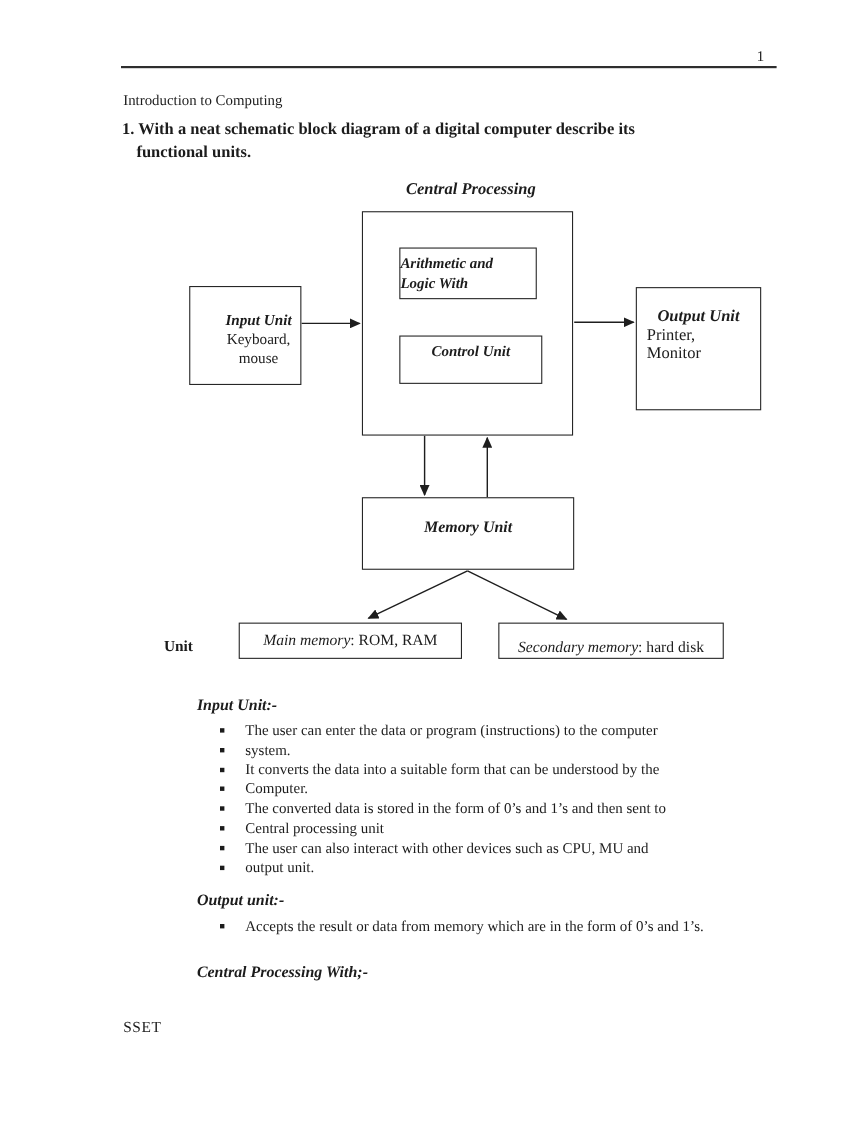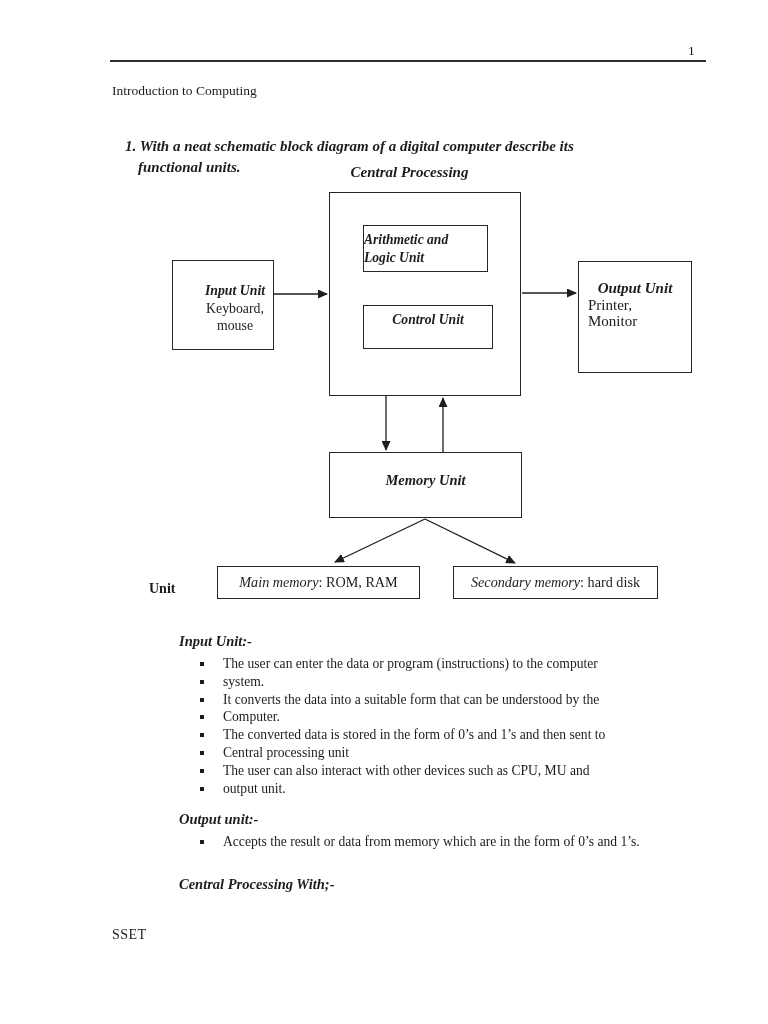--- a/index.html
+++ b/index.html
@@ -10,26 +10,26 @@
     background:#ffffff;
     color:#1c1c1c;
     font-family:"Liberation Serif","DejaVu Serif",serif;
     overflow:hidden;
   }
   
   .hdr-title { position:absolute; left:112px; top:43px; font-size:13.5px;margin-top:40px; }
   .hdr-page  { position:absolute; left:688px; top:43px; font-size:13.5px; }
   .hdr-rule  { position:absolute; left:110px; top:60px; width:596px; height:2px; background:#2e2e2e; }
   
-  .question { position:absolute; left:125px; top:108px; width:540px;
-              font-weight:bold; font-style:italic; font-size:15px; line-height:21px;margin-top:28px; }
+  .question { position:absolute; left:111px; top:108px; width:540px;
+              font-weight:bold; font-size:15px; line-height:21px; }
   .q-line2 { padding-left:13px; }
   
   .arrows { position:absolute; left:0; top:0; pointer-events:none; }
-  .dg-title { position:absolute; left:332px; top:164px; width:155px; text-align:center;
+  .dg-title { position:absolute; left:332px; top:164px; width:155px; text-align:right;
               font-weight:bold; font-style:italic; font-size:15px; }
   .dbox { position:absolute; border:1.4px solid #262626; background:#ffffff; }
   .cpu-box     { left:329px; top:192px; width:192px; height:204px; }
   .alu-box     { left:363px; top:225px; width:125px; height:47px;
                  font-weight:bold; font-style:italic; font-size:13.6px;
                  line-height:17.5px; padding-top:5px; }
   .control-box { left:363px; top:305px; width:130px; height:44px;
                  text-align:center; font-weight:bold; font-style:italic; font-size:13.6px;
                  padding-top:6px; }
   .input-box   { left:172px; top:260px; width:102px; height:90px;
@@ -38,21 +38,21 @@
                  font-size:15px; line-height:16.5px; padding-top:18px; }
   .output-box .bt { text-align:center; }
   .output-box .pl { padding-left:9px; text-align:left; }
   .bt { font-weight:bold; font-style:italic; }
   .memory-box  { left:329px; top:452px; width:193px; height:66px;
                  text-align:center; font-weight:bold; font-style:italic; font-size:14.5px;
                  padding-top:19px; }
   .main-box    { left:217px; top:566px; width:203px; height:33px;
                  display:flex; align-items:center; justify-content:center; font-size:14.2px; }
   .sec-box     { left:453px; top:566px; width:205px; height:33px;
-                 display:flex; align-items:center; justify-content:center; font-size:14.2px; }
+                 display:flex; align-items:flex-end; justify-content:center; font-size:14.2px; }
   .it { font-style:italic; }
   .unit-label { position:absolute; left:117px; top:581px;
                 font-weight:bold; font-size:14px;margin-left:32px; }
   
   .section { position:absolute; left:179px; width:560px; }
   .sec-1 { top:632px; } .sec-2 { top:810px; } .sec-3 { top:875px; }
   .sec-heading { font-weight:bold; font-style:italic; font-size:14.5px; line-height:18px; }
   .section ul { list-style:none; margin-top:5px; }
   .section li { display:flex; font-size:13.6px; line-height:17.8px; }
   .blt { flex:none; width:4px; height:4px; background:#1c1c1c; margin:7px 19px 0 21px; }
@@ -86,21 +86,21 @@
     <line x1="425" y1="519" x2="335" y2="562" stroke="#1e1e1e" stroke-width="1.3" marker-end="url(#ah)"></line>
     <line x1="425" y1="519" x2="515" y2="563" stroke="#1e1e1e" stroke-width="1.3" marker-end="url(#ah)"></line>
   </svg>
 
   <div class="dg-title">Central Processing</div>
 
   <div class="dbox cpu-box"></div>
 
   <div class="dbox alu-box">
     <div>Arithmetic and</div>
-    <div>Logic Unit</div>
+    <div>Logic With</div>
   </div>
 
   <div class="dbox control-box">
     <div>Control Unit</div>
   </div>
 
   <div class="dbox input-box">
     <div class="bt">Input Unit</div>
     <div>Keyboard,</div>
     <div>mouse</div>

